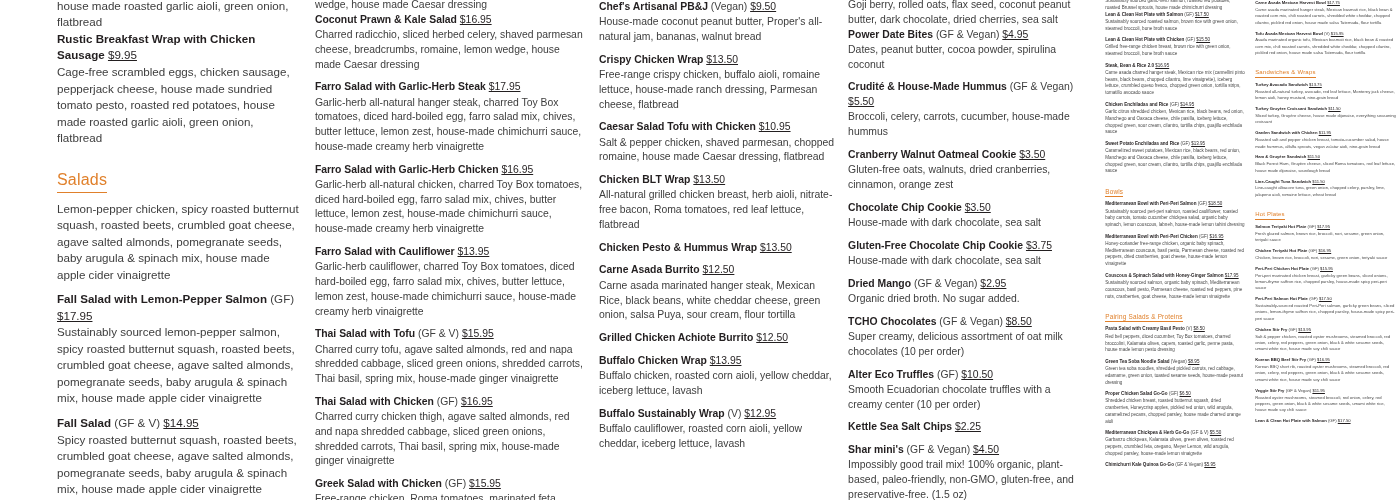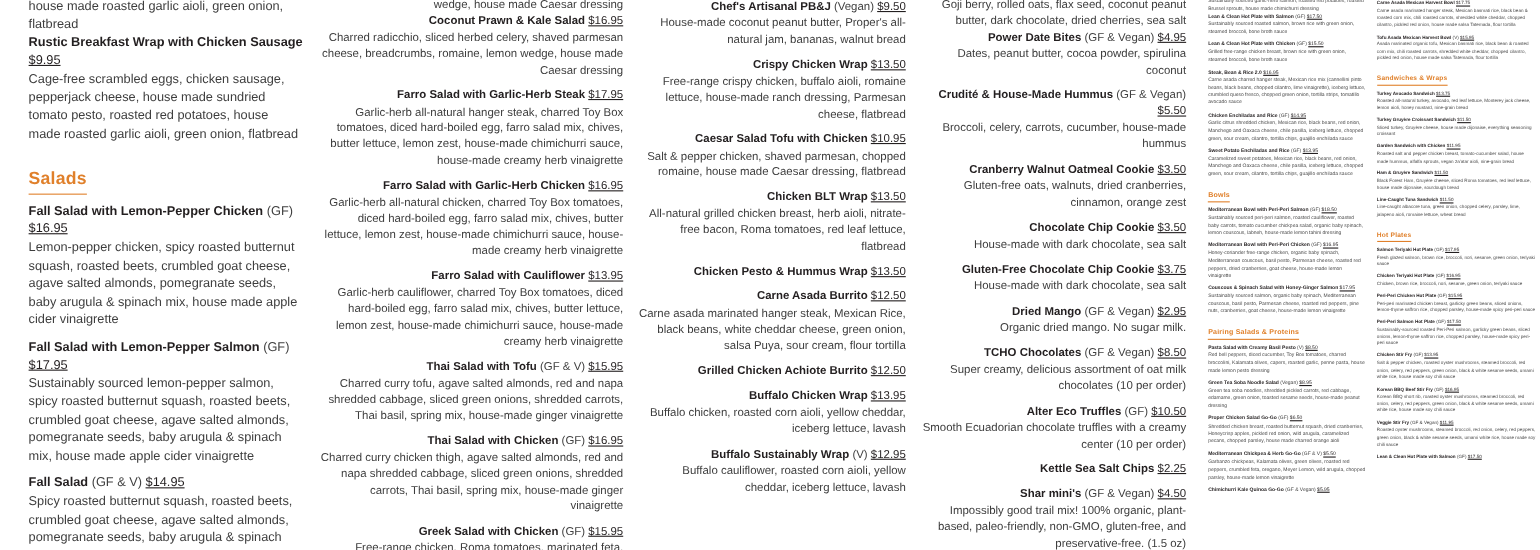--- a/index.html
+++ b/index.html
@@ -3,35 +3,35 @@
 <meta charset="utf-8">
 <style>
   html,body{margin:0;padding:0;}
   body{
     width:1400px;height:500px;overflow:hidden;background:#ffffff;
     font-family:"Liberation Sans", sans-serif;color:#231f20;
   }
   .page{position:relative;width:1400px;height:500px;display:flex;align-items:flex-start;}
   .col{box-sizing:border-box;height:500px;overflow:hidden;}
   
-  .c1{width:285px;padding:0 8px 0 26px;}
+  .c1{width:285px;padding:0 8px 0 26px;margin-left:31px;}
   .c2{width:292px;padding:0 8px 0 6px;}
   .c3{width:256px;padding:0 6px 0 6px;}
   .c4{width:256px;padding:0 6px 16px 6px;}
   .c5{width:162px;padding:0 4px 0 14px;}
   .c6{width:155px;padding:0 4px 0 6px;}
 
   
   .s-lg{font-size:11.6px;line-height:1.42;}
-  .s-md{font-size:10.4px;line-height:1.42;text-align:right;}
+  .s-md{font-size:10.4px;line-height:1.42;}
   .s-sm{font-size:4.55px;line-height:1.5;}
   .s-xs{font-size:4.2px;line-height:1.52;}
 
   .sec{
-    color:#e0802b;font-weight:700;border-bottom:1.4px solid #e0802b;
+    color:#e0802b;font-weight:400;border-bottom:1.4px solid #e0802b;
     display:inline-block;margin:0 0 7px 0;letter-spacing:.2px;
   }
   .s-lg .sec{font-size:16px;margin-top:14px;padding-bottom:1px;}
   .s-sm .sec{font-size:6.4px;margin-top:7px;margin-bottom:4px;border-bottom-width:.8px;}
   .s-xs .sec{font-size:6px;margin-top:7px;margin-bottom:4px;border-bottom-width:.8px;}
 
   .item{margin:0 0 8px 0;}
   .s-sm .item,.s-xs .item{margin-bottom:4.5px;}
   .name{font-weight:700;color:#231f20;}
   .tag{font-weight:400;color:#3f3f3f;}
@@ -46,21 +46,20 @@
 
 <div class="page">
   <div class="col c1 s-lg">
       <div class="desc frag clip-top">house made roasted garlic aioli, green onion, flatbread</div>
       <div class="item">
         <div><span class="name">Rustic Breakfast Wrap with Chicken Sausage</span> <span class="price">$9.95</span></div>
         <div class="desc">Cage-free scrambled eggs, chicken sausage, pepperjack cheese, house made sundried tomato pesto, roasted red potatoes, house made roasted garlic aioli, green onion, flatbread</div>
       </div>
       <div><div class="sec">Salads</div></div>
       <div class="item">
-        <div><span class="name">Fall Salad with Lemon-Pepper Chicken</span> <span class="tag">(GF)</span> <span class="price">$16.95</span></div>
         <div class="desc">Lemon-pepper chicken, spicy roasted butternut squash, roasted beets, crumbled goat cheese, agave salted almonds, pomegranate seeds, baby arugula &amp; spinach mix, house made apple cider vinaigrette</div>
       </div>
       <div class="item">
         <div><span class="name">Fall Salad with Lemon-Pepper Salmon</span> <span class="tag">(GF)</span> <span class="price">$17.95</span></div>
         <div class="desc">Sustainably sourced lemon-pepper salmon, spicy roasted butternut squash, roasted beets, crumbled goat cheese, agave salted almonds, pomegranate seeds, baby arugula &amp; spinach mix, house made apple cider vinaigrette</div>
       </div>
       <div class="item">
         <div><span class="name">Fall Salad</span> <span class="tag">(GF &amp; V)</span> <span class="price">$14.95</span></div>
         <div class="desc">Spicy roasted butternut squash, roasted beets, crumbled goat cheese, agave salted almonds, pomegranate seeds, baby arugula &amp; spinach mix, house made apple cider vinaigrette</div>
       </div>
@@ -149,21 +148,21 @@
       <div class="item">
         <div><span class="name">Chocolate Chip Cookie</span> <span class="price">$3.50</span></div>
         <div class="desc">House-made with dark chocolate, sea salt</div>
       </div>
       <div class="item">
         <div><span class="name">Gluten-Free Chocolate Chip Cookie</span> <span class="price">$3.75</span></div>
         <div class="desc">House-made with dark chocolate, sea salt</div>
       </div>
       <div class="item">
         <div><span class="name">Dried Mango</span> <span class="tag">(GF &amp; Vegan)</span> <span class="price">$2.95</span></div>
-        <div class="desc">Organic dried mango. No sugar milk.</div>
+        <div class="desc">Organic dried broth. No sugar added.</div>
       </div>
       <div class="item">
         <div><span class="name">TCHO Chocolates</span> <span class="tag">(GF &amp; Vegan)</span> <span class="price">$8.50</span></div>
         <div class="desc">Super creamy, delicious assortment of oat milk chocolates (10 per order)</div>
       </div>
       <div class="item">
         <div><span class="name">Alter Eco Truffles</span> <span class="tag">(GF)</span> <span class="price">$10.50</span></div>
         <div class="desc">Smooth Ecuadorian chocolate truffles with a creamy center (10 per order)</div>
       </div>
       <div class="item">

